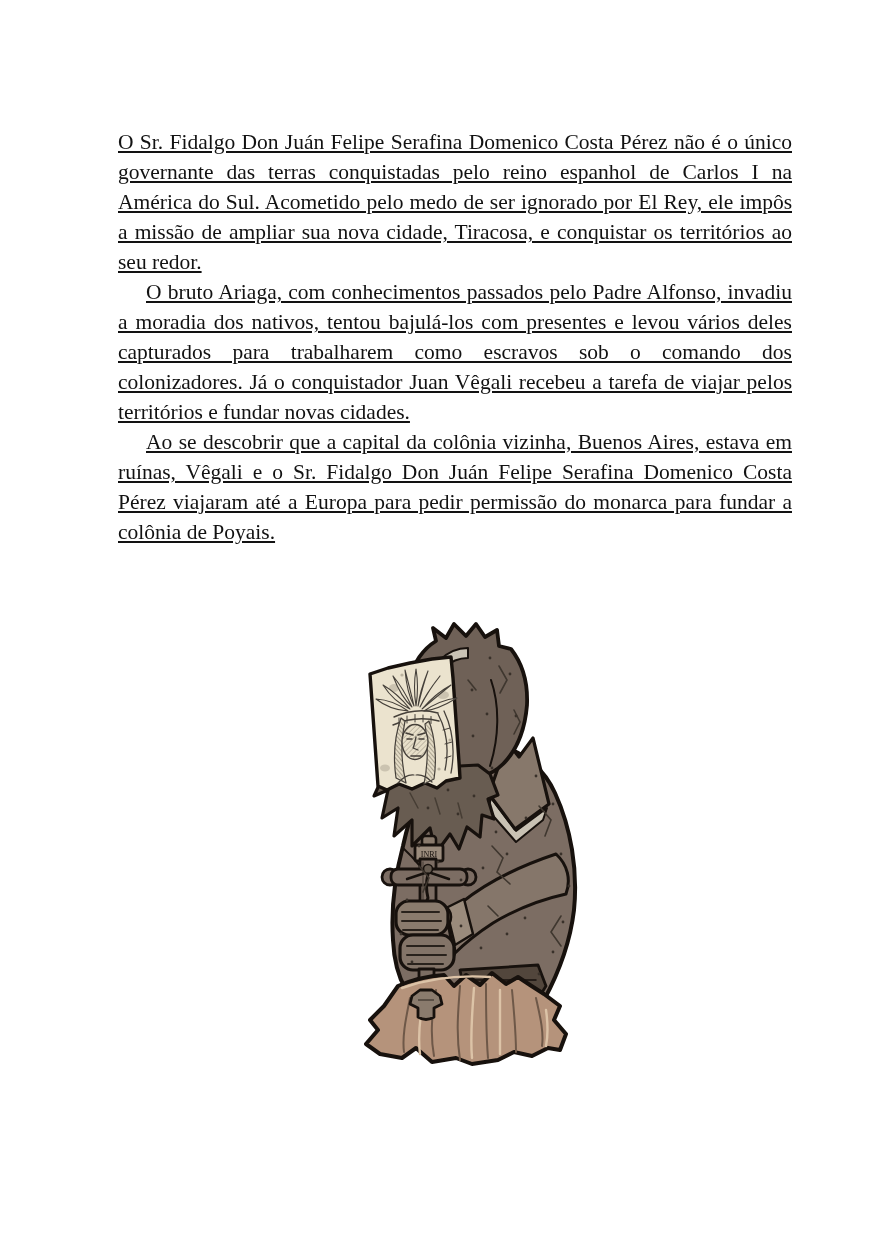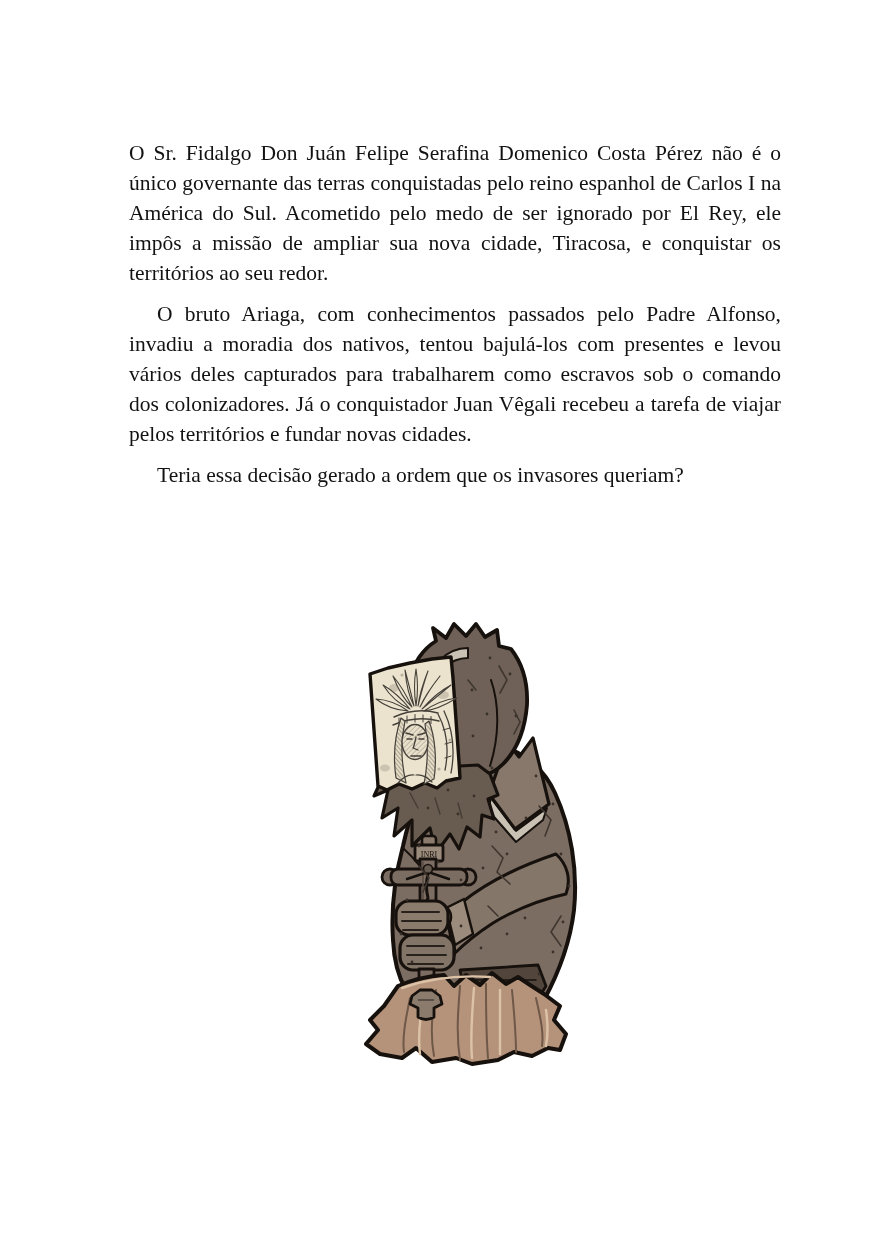--- a/index.html
+++ b/index.html
@@ -15,40 +15,40 @@
     position: absolute;
     left: 118px;
     top: 127px;
     width: 674px;
     font-size: 21.5px;
     line-height: 30px;
     color: #121212;
     text-align: justify;
     hyphens: none;
   }
-  .text-block p { margin: 11px; }
+  .text-block p { margin: 0; text-decoration: underline; }
   .text-block p.indent { text-indent: 28px; }
   .illustration {
     position: absolute;
     left: 340px;
     top: 618px;
     width: 260px;
     height: 460px;
   }
   .illustration svg { display: block; width: 260px; height: 460px; }
 </style>
 </head>
 <body>
 
 <div class="page">
 
   <div class="text-block">
     <p>O Sr. Fidalgo Don Juán Felipe Serafina Domenico Costa Pérez não é o único governante das terras conquistadas pelo reino espanhol de Carlos I na América do Sul. Acometido pelo medo de ser ignorado por El Rey, ele impôs a missão de ampliar sua nova cidade, Tiracosa, e conquistar os territórios ao seu redor.</p>
     <p class="indent">O bruto Ariaga, com conhecimentos passados pelo Padre Alfonso, invadiu a moradia dos nativos, tentou bajulá-los com presentes e levou vários deles capturados para trabalharem como escravos sob o comando dos colonizadores. Já o conquistador Juan Vêgali recebeu a tarefa de viajar pelos territórios e fundar novas cidades.</p>
-    <p class="indent">Teria essa decisão gerado a ordem que os invasores queriam?</p>
+    <p class="indent">Ao se descobrir que a capital da colônia vizinha, Buenos Aires, estava em ruínas, Vêgali e o Sr. Fidalgo Don Juán Felipe Serafina Domenico Costa Pérez viajaram até a Europa para pedir permissão do monarca para fundar a colônia de Poyais.</p>
   </div>
 
   <div class="illustration">
     <svg viewBox="0 0 260 460" xmlns="http://www.w3.org/2000/svg">
       <defs>
         <pattern id="hatchA" patternUnits="userSpaceOnUse" width="3.5" height="3.5" patternTransform="rotate(45)">
           <rect width="3.5" height="3.5" fill="#e7dfc9"></rect>
           <line x1="0" y1="0" x2="0" y2="3.5" stroke="#8f8876" stroke-width="0.9"></line>
         </pattern>
         <pattern id="hatchB" patternUnits="userSpaceOnUse" width="3" height="3" patternTransform="rotate(-40)">

